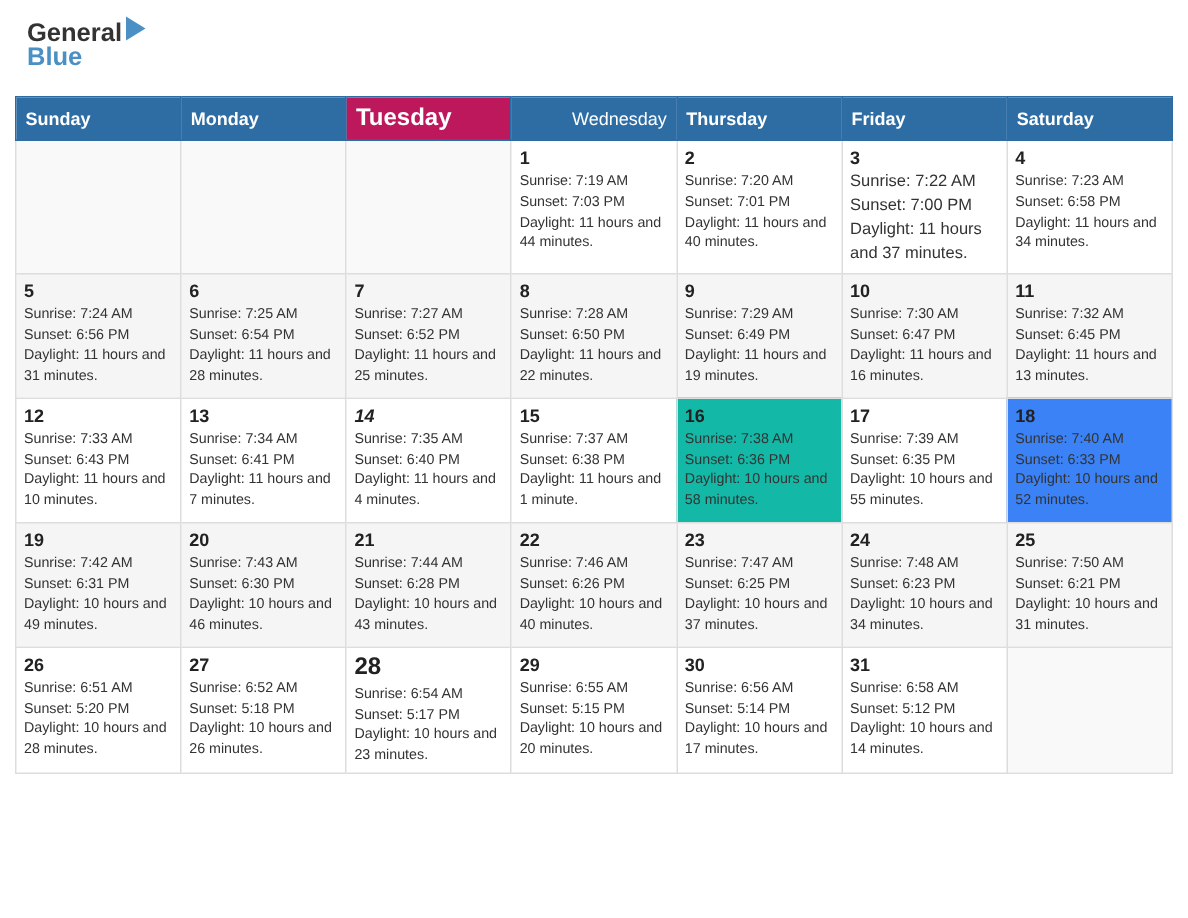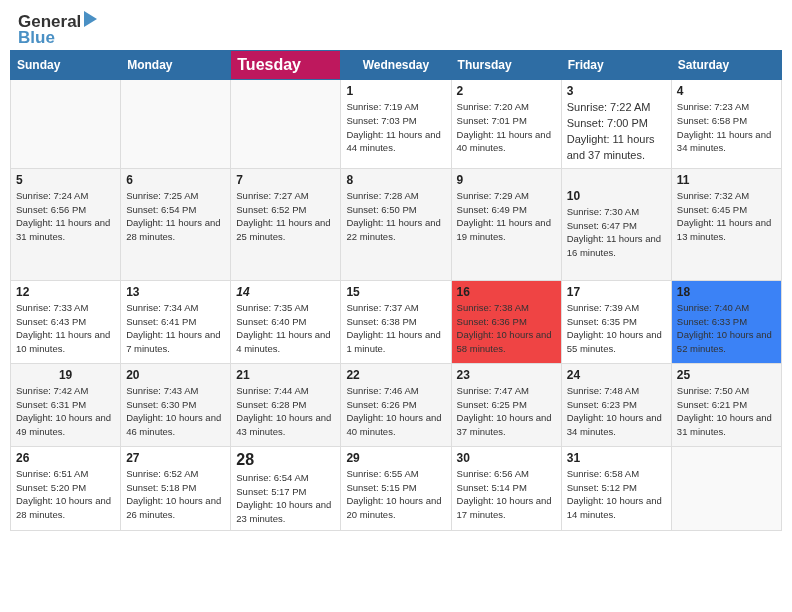--- a/index.html
+++ b/index.html
@@ -2,21 +2,21 @@
 <html><head>
   <meta charset="utf-8">
   <style>
     * { margin: 0; padding: 0; box-sizing: border-box; }
     body { width: 792px; height: 612px; font-family: Arial, sans-serif; background: #fff; overflow: hidden; }
     .calendar-wrap { padding: 0 10px 5px 10px; }
   </style>
 </head>
 <body>
 
-<div style="display:flex; justify-content:space-between; align-items:flex-end; padding: 12px 18px 2px 18px;">
+<div style="display:flex; justify-content:space-between; align-items:flex-end; padding: 12px 18px 16px 18px;">
   <div style="display:flex; align-items:center;">
     <div style="display:flex; flex-direction:column; align-items:flex-end; margin-right:0;">
       <div style="display:flex; align-items:center;">
         <span style="font-size:17px; font-weight:bold; color:#333;">General</span>
         <div style="width:0; height:0; border-left:13px solid #4a90c4; border-top:8px solid transparent; border-bottom:8px solid transparent; margin-left:3px; margin-top:-6px;"></div>
       </div>
       <span style="font-size:17px; font-weight:bold; color:#4a90c4; align-self:flex-start; margin-top:-4px;">Blue</span>
     </div>
   </div>
   <div style="text-align:right;">
@@ -25,21 +25,21 @@
   </div>
 </div>
 
 <div class="calendar-wrap">
   <table style="width:100%; border-collapse:collapse;">
     <thead>
       <tr>
           <th style="background: rgb(46, 109, 164); color: white; text-align: left; padding: 5px 6px; font-size: 12px; font-weight: bold; border: 1px solid rgb(46, 109, 164);">Sunday</th>
           <th style="background: rgb(46, 109, 164); color: white; text-align: left; padding: 5px 6px; font-size: 12px; font-weight: bold; border: 1px solid rgb(46, 109, 164);">Monday</th>
           <th style="background: #be185d; color: white; text-align: left; padding: 5px 6px; font-size: 16px; font-weight: bold; border: 1px solid rgb(46, 109, 164);">Tuesday</th>
-          <th style="background: rgb(46, 109, 164); color: white; text-align: center; padding: 5px 6px; font-size: 12px; font-weight: bold; border: 1px solid rgb(46, 109, 164);">Wednesday</th>
+          <th style="background: rgb(46, 109, 164); color: white; text-align: right; padding: 5px 6px; font-size: 12px; font-weight: normal; border: 1px solid rgb(46, 109, 164);">Wednesday</th>
           <th style="background: rgb(46, 109, 164); color: white; text-align: left; padding: 5px 6px; font-size: 12px; font-weight: bold; border: 1px solid rgb(46, 109, 164);">Thursday</th>
           <th style="background: rgb(46, 109, 164); color: white; text-align: left; padding: 5px 6px; font-size: 12px; font-weight: bold; border: 1px solid rgb(46, 109, 164);">Friday</th>
           <th style="background: rgb(46, 109, 164); color: white; text-align: left; padding: 5px 6px; font-size: 12px; font-weight: bold; border: 1px solid rgb(46, 109, 164);">Saturday</th>
         </tr>
     </thead>
     <tbody>
         <tr>
           <td style="border: 1px solid rgb(221, 221, 221); vertical-align: top; padding: 4px 5px; width: 14.2857%; height: 83px; background: rgb(249, 249, 249); font-size: 9.5px; color: rgb(51, 51, 51);"></td>
           <td style="border: 1px solid rgb(221, 221, 221); vertical-align: top; padding: 4px 5px; width: 14.2857%; height: 83px; background: rgb(249, 249, 249); font-size: 9.5px; color: rgb(51, 51, 51);"></td>
           <td style="border: 1px solid rgb(221, 221, 221); vertical-align: top; padding: 4px 5px; width: 14.2857%; height: 83px; background: rgb(249, 249, 249); font-size: 9.5px; color: rgb(51, 51, 51);"></td>
@@ -92,21 +92,21 @@
             <div style="font-size: 9.5px; line-height: 1.45; color: rgb(51, 51, 51); white-space: pre-line;">Sunrise: 7:28 AM
 Sunset: 6:50 PM
 Daylight: 11 hours and 22 minutes.</div>
           </td>
           <td style="border: 1px solid rgb(221, 221, 221); vertical-align: top; padding: 4px 5px; width: 14.2857%; height: 83px; background: rgb(245, 245, 245); font-size: 9.5px; color: rgb(51, 51, 51);">
             <div style="font-size: 12px; font-weight: bold; margin-bottom: 2px; color: rgb(34, 34, 34);">9</div>
             <div style="font-size: 9.5px; line-height: 1.45; color: rgb(51, 51, 51); white-space: pre-line;">Sunrise: 7:29 AM
 Sunset: 6:49 PM
 Daylight: 11 hours and 19 minutes.</div>
           </td>
-          <td style="border: 1px solid rgb(221, 221, 221); vertical-align: top; padding: 20px 5px; width: 14.2857%; height: 83px; background: rgb(245, 245, 245); font-size: 9.5px; color: rgb(51, 51, 51);">
+          <td style="border: 1px solid rgb(221, 221, 221); vertical-align: top; padding: 4px 5px; width: 14.2857%; height: 83px; background: rgb(245, 245, 245); font-size: 9.5px; color: rgb(51, 51, 51);">
             <div style="font-size: 12px; font-weight: bold; margin-bottom: 2px; color: rgb(34, 34, 34);">10</div>
             <div style="font-size: 9.5px; line-height: 1.45; color: rgb(51, 51, 51); white-space: pre-line;">Sunrise: 7:30 AM
 Sunset: 6:47 PM
 Daylight: 11 hours and 16 minutes.</div>
           </td>
           <td style="border: 1px solid rgb(221, 221, 221); vertical-align: top; padding: 4px 5px; width: 14.2857%; height: 83px; background: rgb(245, 245, 245); font-size: 9.5px; color: rgb(51, 51, 51);">
             <div style="font-size: 12px; font-weight: bold; margin-bottom: 2px; color: rgb(34, 34, 34);">11</div>
             <div style="font-size: 9.5px; line-height: 1.45; color: rgb(51, 51, 51); white-space: pre-line;">Sunrise: 7:32 AM
 Sunset: 6:45 PM
 Daylight: 11 hours and 13 minutes.</div>
@@ -130,42 +130,42 @@
             <div style="font-size: 9.5px; line-height: 1.45; color: rgb(51, 51, 51); white-space: pre-line;">Sunrise: 7:35 AM
 Sunset: 6:40 PM
 Daylight: 11 hours and 4 minutes.</div>
           </td>
           <td style="border: 1px solid rgb(221, 221, 221); vertical-align: top; padding: 4px 5px; width: 14.2857%; height: 83px; background: rgb(255, 255, 255); font-size: 9.5px; color: rgb(51, 51, 51);">
             <div style="font-size: 12px; font-weight: bold; margin-bottom: 2px; color: rgb(34, 34, 34);">15</div>
             <div style="font-size: 9.5px; line-height: 1.45; color: rgb(51, 51, 51); white-space: pre-line;">Sunrise: 7:37 AM
 Sunset: 6:38 PM
 Daylight: 11 hours and 1 minute.</div>
           </td>
-          <td style="border: 1px solid rgb(221, 221, 221); vertical-align: top; padding: 4px 5px; width: 14.2857%; height: 83px; background: #ef4444; font-size: 9.5px; color: rgb(51, 51, 51);">
+          <td style="border: 1px solid rgb(221, 221, 221); vertical-align: top; padding: 4px 5px; width: 14.2857%; height: 83px; background: #14b8a6; font-size: 9.5px; color: rgb(51, 51, 51);">
             <div style="font-size: 12px; font-weight: bold; margin-bottom: 2px; color: rgb(34, 34, 34);">16</div>
             <div style="font-size: 9.5px; line-height: 1.45; color: rgb(51, 51, 51); white-space: pre-line;">Sunrise: 7:38 AM
 Sunset: 6:36 PM
 Daylight: 10 hours and 58 minutes.</div>
           </td>
           <td style="border: 1px solid rgb(221, 221, 221); vertical-align: top; padding: 4px 5px; width: 14.2857%; height: 83px; background: rgb(255, 255, 255); font-size: 9.5px; color: rgb(51, 51, 51);">
             <div style="font-size: 12px; font-weight: bold; margin-bottom: 2px; color: rgb(34, 34, 34);">17</div>
             <div style="font-size: 9.5px; line-height: 1.45; color: rgb(51, 51, 51); white-space: pre-line;">Sunrise: 7:39 AM
 Sunset: 6:35 PM
 Daylight: 10 hours and 55 minutes.</div>
           </td>
           <td style="border: 1px solid rgb(221, 221, 221); vertical-align: top; padding: 4px 5px; width: 14.2857%; height: 83px; background: #3b82f6; font-size: 9.5px; color: rgb(51, 51, 51);">
             <div style="font-size: 12px; font-weight: bold; margin-bottom: 2px; color: rgb(34, 34, 34);">18</div>
             <div style="font-size: 9.5px; line-height: 1.45; color: rgb(51, 51, 51); white-space: pre-line;">Sunrise: 7:40 AM
 Sunset: 6:33 PM
 Daylight: 10 hours and 52 minutes.</div>
           </td>
         </tr>
         <tr>
           <td style="border: 1px solid rgb(221, 221, 221); vertical-align: top; padding: 4px 5px; width: 14.2857%; height: 83px; background: rgb(245, 245, 245); font-size: 9.5px; color: rgb(51, 51, 51);">
-            <div style="font-size: 12px; font-weight: bold; margin-bottom: 2px; color: rgb(34, 34, 34); text-align: center;">19</div>
+            <div style="font-size: 12px; font-weight: bold; margin-bottom: 2px; color: rgb(34, 34, 34);">19</div>
             <div style="font-size: 9.5px; line-height: 1.45; color: rgb(51, 51, 51); white-space: pre-line;">Sunrise: 7:42 AM
 Sunset: 6:31 PM
 Daylight: 10 hours and 49 minutes.</div>
           </td>
           <td style="border: 1px solid rgb(221, 221, 221); vertical-align: top; padding: 4px 5px; width: 14.2857%; height: 83px; background: rgb(245, 245, 245); font-size: 9.5px; color: rgb(51, 51, 51);">
             <div style="font-size: 12px; font-weight: bold; margin-bottom: 2px; color: rgb(34, 34, 34);">20</div>
             <div style="font-size: 9.5px; line-height: 1.45; color: rgb(51, 51, 51); white-space: pre-line;">Sunrise: 7:43 AM
 Sunset: 6:30 PM
 Daylight: 10 hours and 46 minutes.</div>
           </td>

